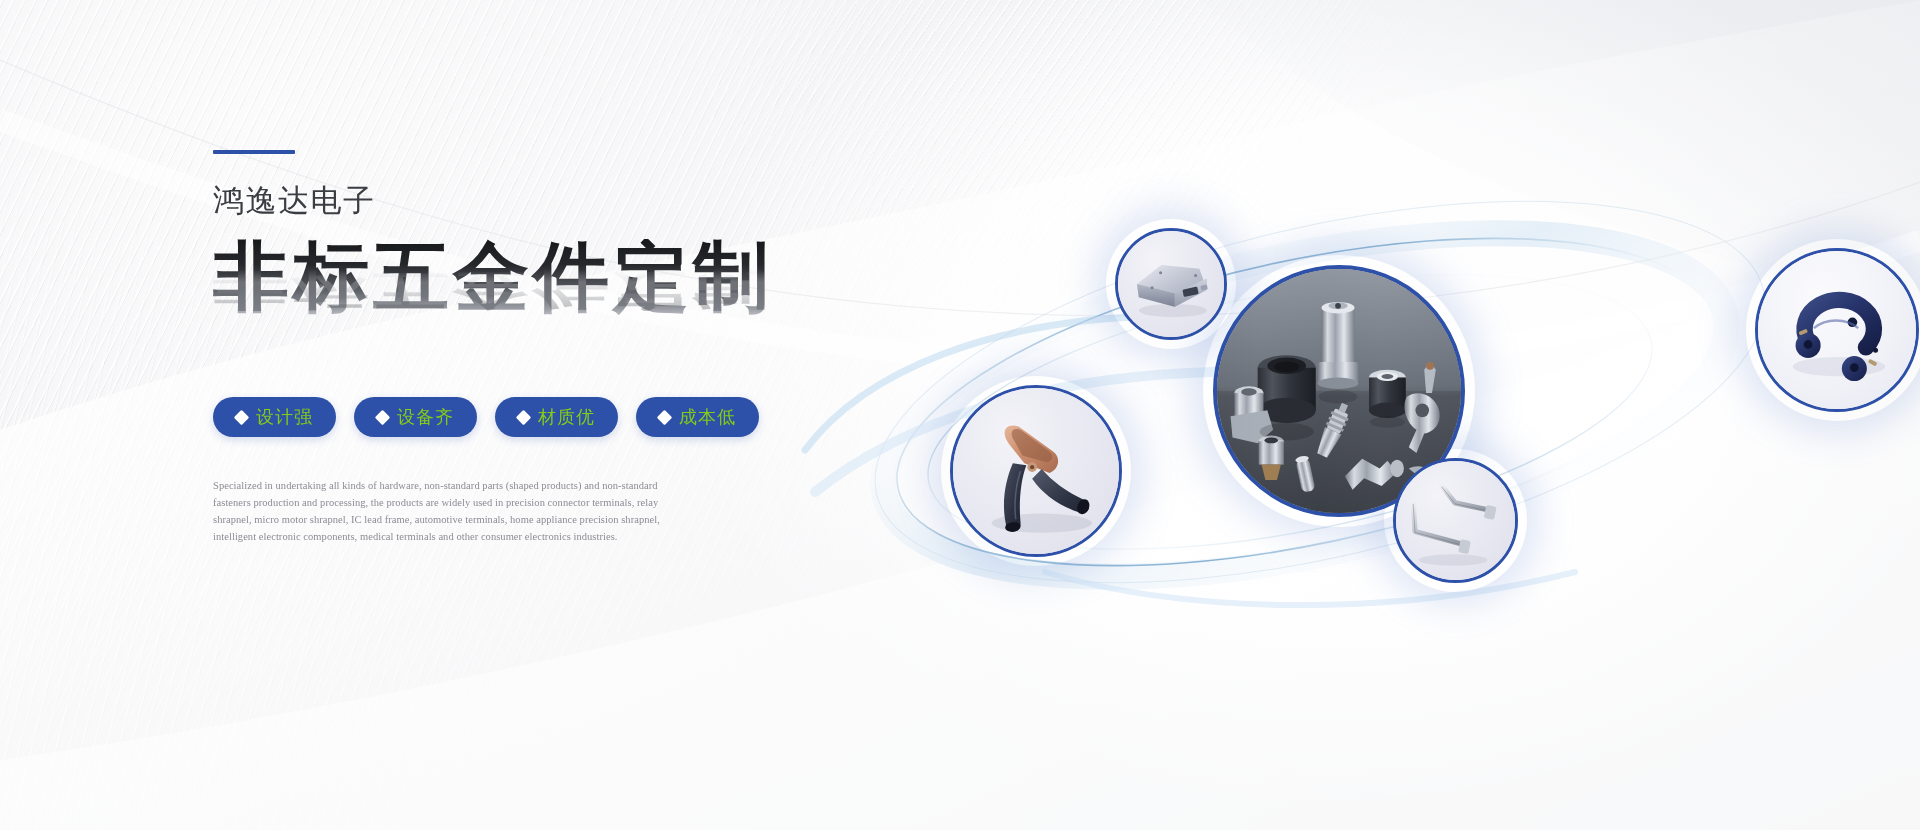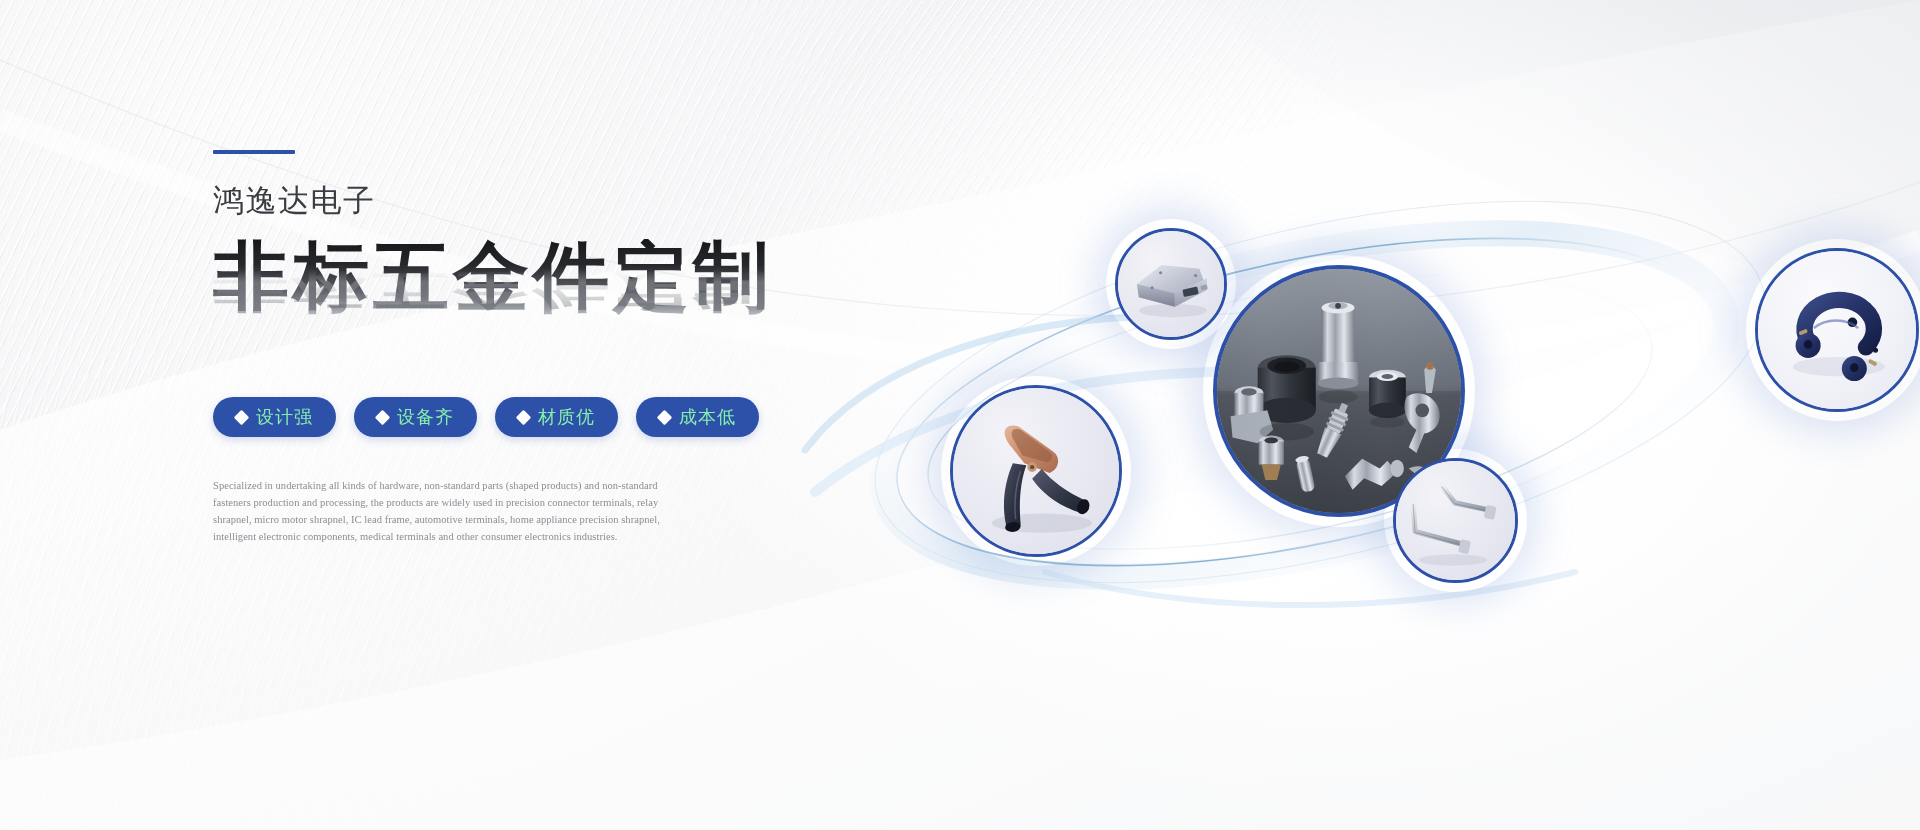--- a/index.html
+++ b/index.html
@@ -85,21 +85,21 @@
     filter:blur(.3px);
     pointer-events:none;
   }
 
   
   .pills{ display:flex; gap:18px; margin-top:46px; }
   .pill{
     display:inline-flex; align-items:center; gap:9px;
     height:40px; padding:0 23px;
     background:#2d50a8; border-radius:20px;
-    color:#86efac; font-size:18px; letter-spacing:1px;
+    color:#84cc16; font-size:18px; letter-spacing:1px;
     box-shadow:0 3px 9px rgba(45,80,168,.20);
     cursor:pointer; user-select:none;
   }
   .pill .dia{
     width:11px; height:11px; background:#fff;
     transform:rotate(45deg); border-radius:1.5px; flex:none;
   }
 
   
   .blurb{

